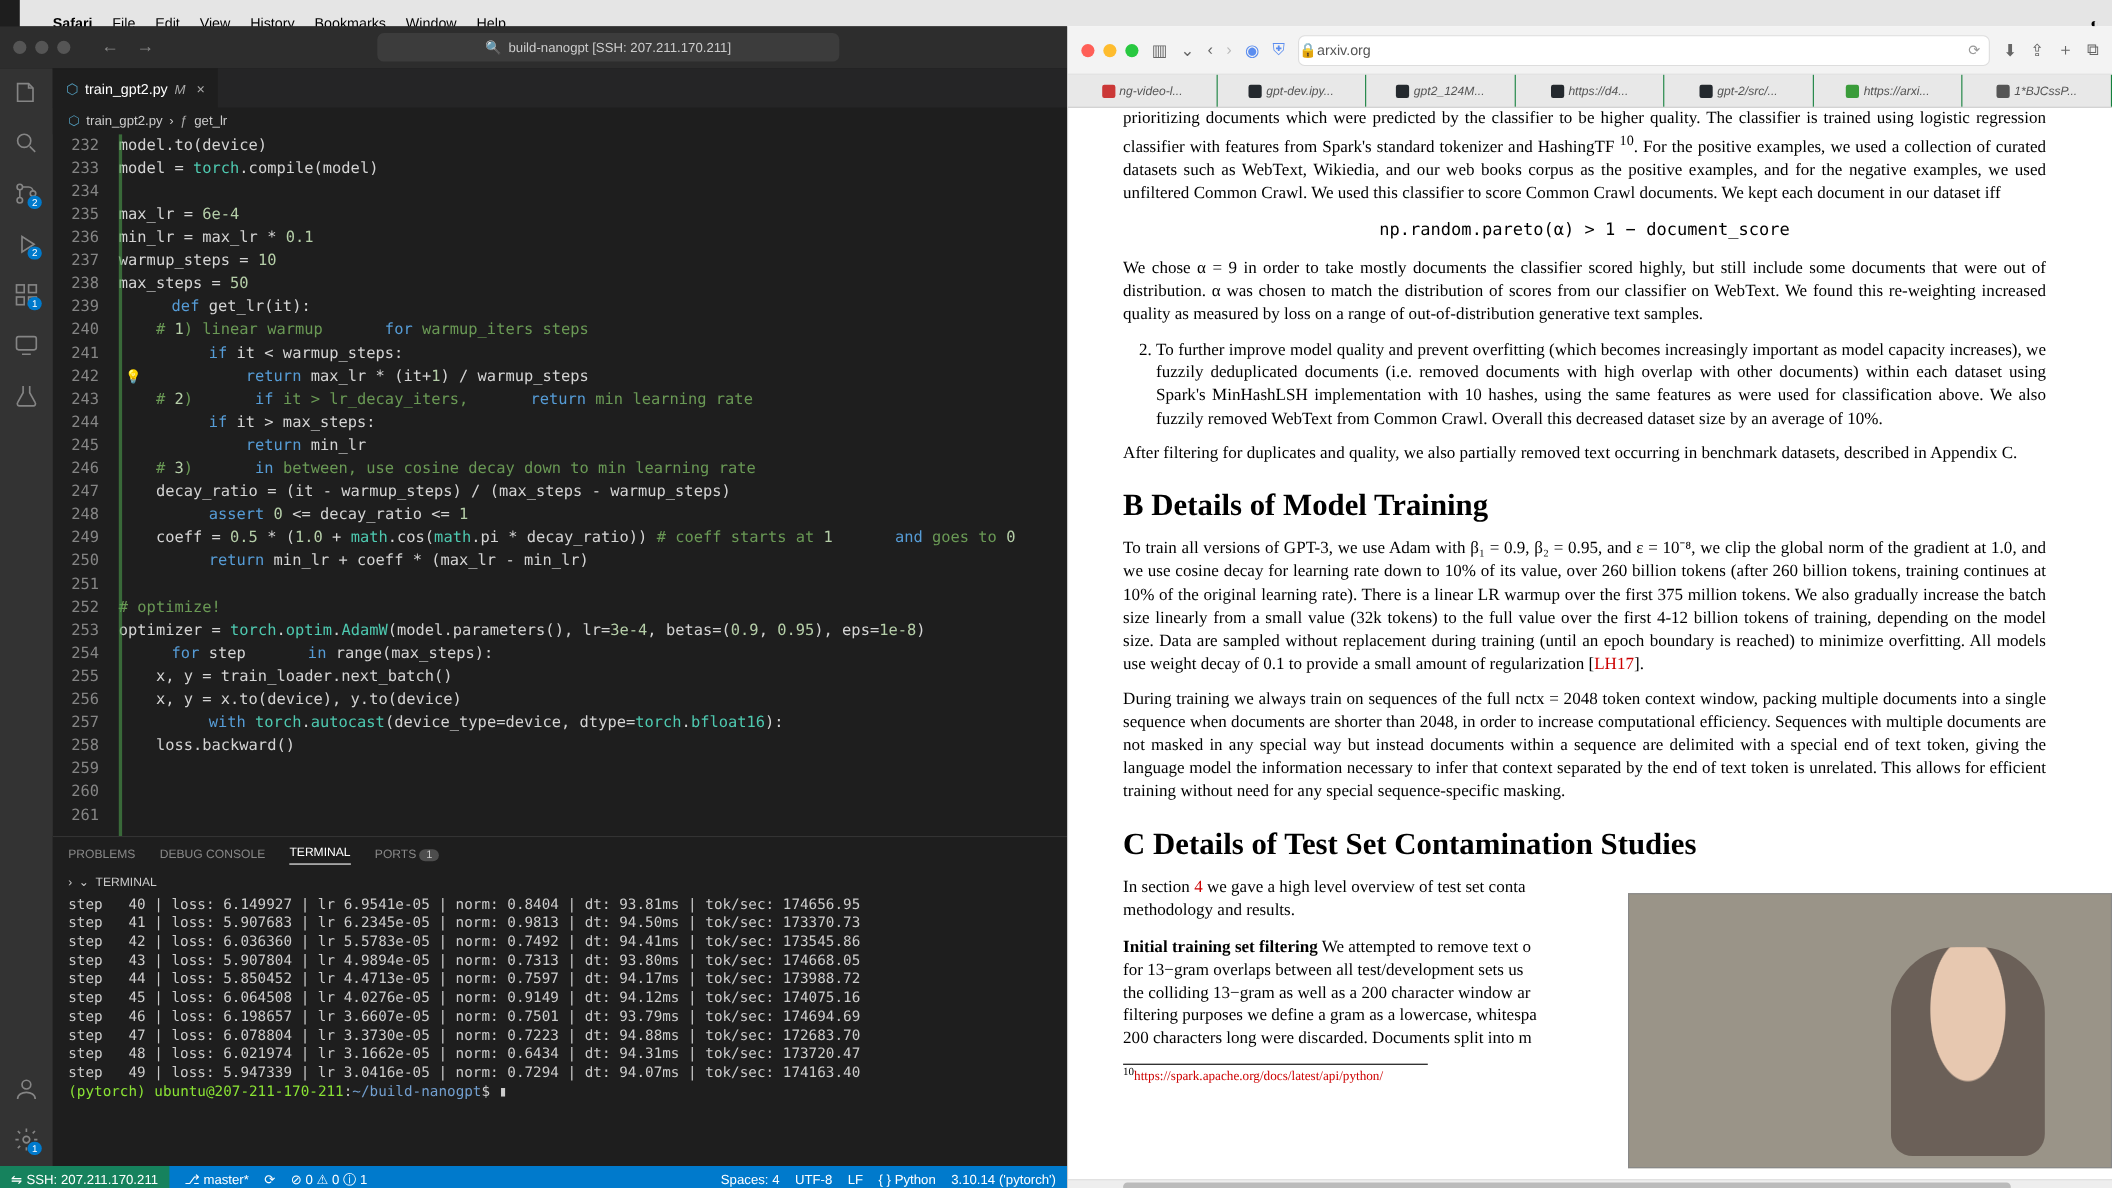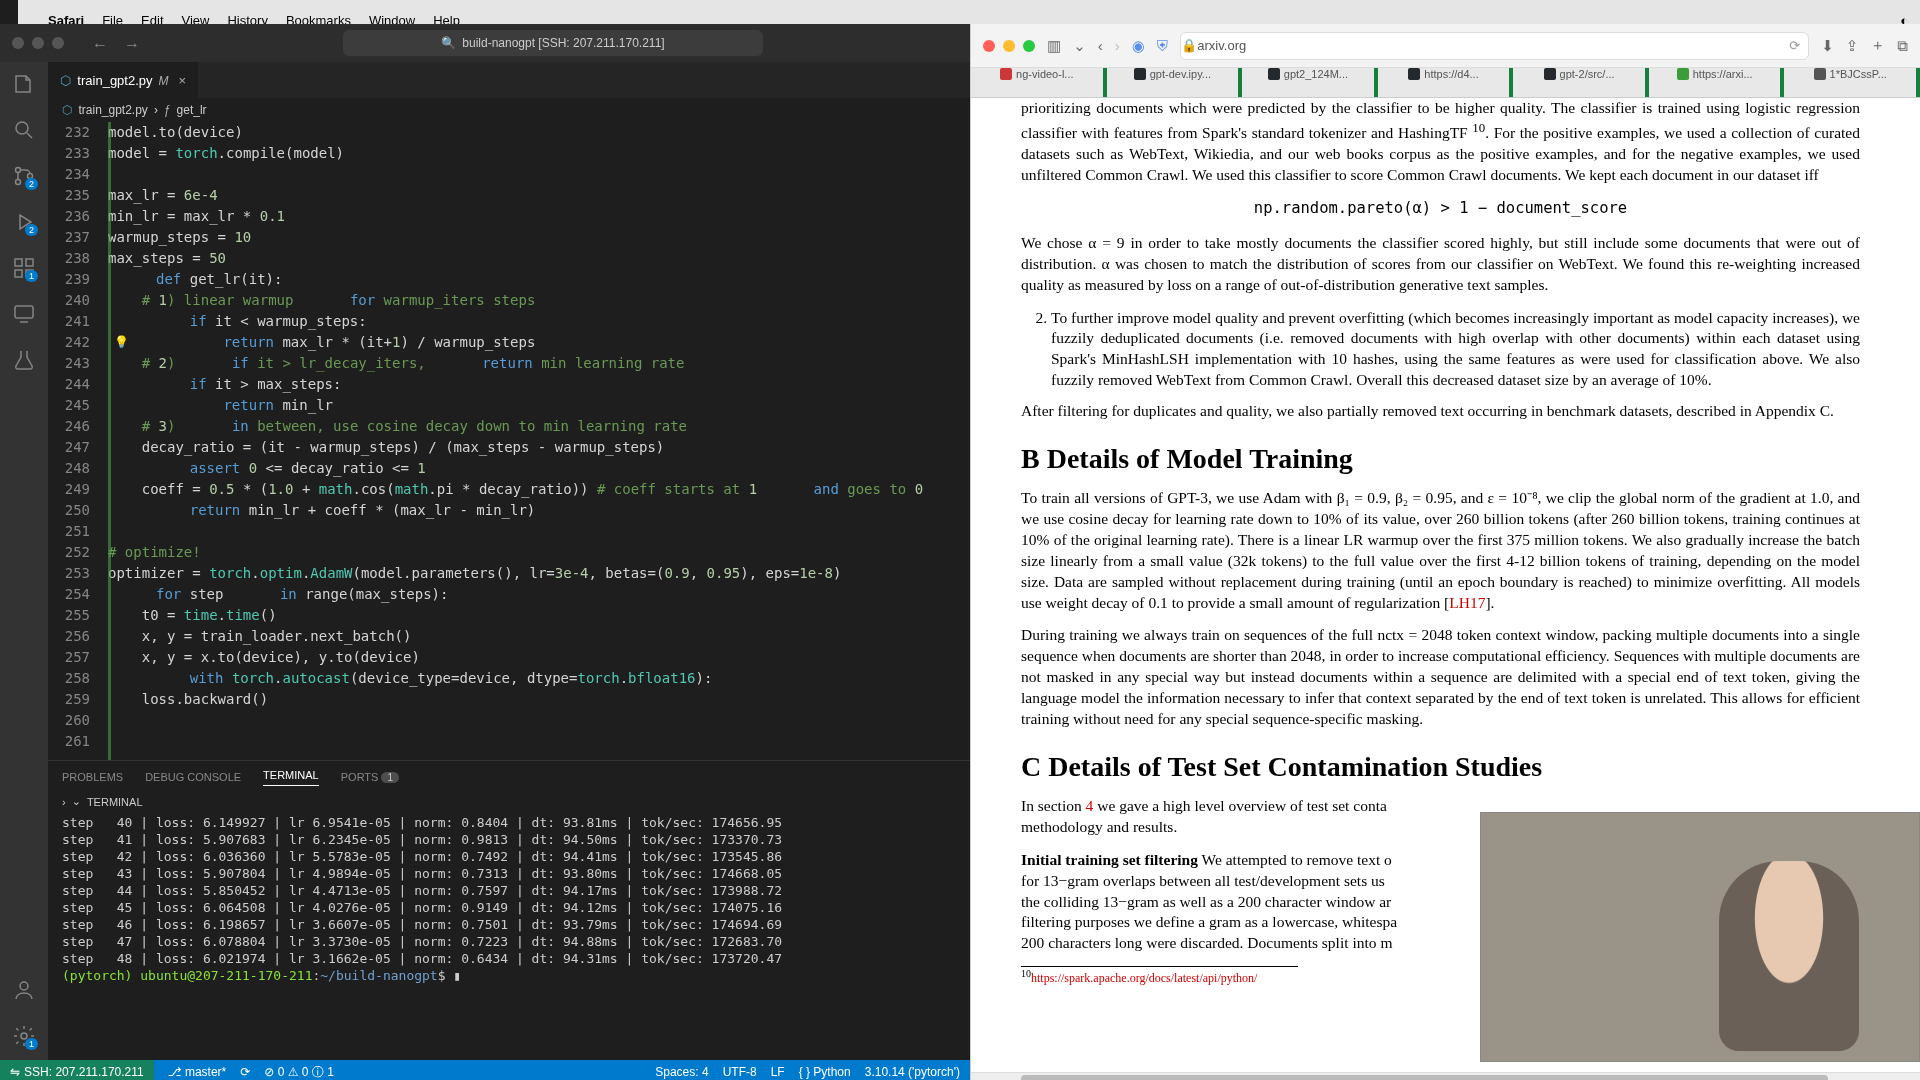--- a/index.html
+++ b/index.html
@@ -61,21 +61,21 @@
 .statusbar .remote { background: #16825d; margin: -2px 0 -2px -10px; padding: 0 10px; height: 24px; display: flex; align-items: center; gap:4px;}
 .statusbar .right { margin-left: auto; display: flex; gap: 14px; }
 
 
 .safari { position: absolute; top: 24px; left: 970px; width: 950px; height: 1060px; background: #fff; display: flex; flex-direction: column; border-left: 1px solid #ccc; }
 .safari-toolbar { height: 44px; background: #f3f3f3; border-bottom: 1px solid #ddd; display: flex; align-items: center; padding: 0 12px; gap: 12px; }
 .safari-toolbar .traffic span:nth-child(1){background:#ff5f57}.safari-toolbar .traffic span:nth-child(2){background:#febc2e}.safari-toolbar .traffic span:nth-child(3){background:#28c840}
 .safari-toolbar .addr { flex: 1; background: #fff; border: 1px solid #ddd; border-radius: 6px; height: 28px; display: flex; align-items: center; justify-content: center; font-size: 13px; color: #555; }
 .safari-toolbar .icn { color: #666; font-size: 15px; }
 .safari-tabs { height: 30px; background: #e8e8e8; display: flex; border-bottom: 1px solid #ccc; }
-.safari-tabs .stab { flex: 1; display: flex; justify-content: center; font-size: 11px; color: #555; border-right: 4px solid #15803d; gap: 4px; padding: 0 4px; overflow: hidden; }
+.safari-tabs .stab { flex: 1; display: flex; align-items: center; justify-content: center; font-size: 11px; color: #555; border-right: 1px solid #15803d; gap: 4px; padding: 0 4px; overflow: hidden; font-style: italic; }
 .safari-tabs .stab .fav { width: 12px; height: 12px; border-radius: 2px; }
 .paper { flex: 1; overflow: hidden; padding: 0 60px 0 50px; font-family: "Times New Roman", serif; font-size: 15.5px; line-height: 1.35; color: #000; position: relative; }
 .paper .para { margin-bottom: 12px; text-align: justify; }
 .paper .mono { font-family: Menlo, monospace; text-align: center; margin: 10px 0 14px; }
 .paper h2 { font-size: 28px; font-weight: bold; margin: 18px 0 10px; }
 .paper .ref { color: #c00; }
 .paper ol { padding-left: 30px; }
 .paper li { text-align: justify; margin-bottom:10px; }
 .paper .hr { border-top:1px solid #000; width:33%; margin-top:10px; }
 .paper .foot { font-size:12px; }
@@ -230,21 +230,20 @@
             <div class="cl">        <span class="kw">return</span> min_lr</div>
             <div class="cl">    <span class="cm"># <span class="num">3</span>) <span class="kw">in</span> between, use cosine decay down to min learning rate</span></div>
             <div class="cl">    decay_ratio = (it - warmup_steps) / (max_steps - warmup_steps)</div>
             <div class="cl">    <span class="kw">assert</span> <span class="num">0</span> &lt;= decay_ratio &lt;= <span class="num">1</span></div>
             <div class="cl">    coeff = <span class="num">0.5</span> * (<span class="num">1.0</span> + <span class="cls">math</span>.cos(<span class="cls">math</span>.pi * decay_ratio)) <span class="cm"># coeff starts at <span class="num">1</span> <span class="kw">and</span> goes to <span class="num">0</span></span></div>
             <div class="cl">    <span class="kw">return</span> min_lr + coeff * (max_lr - min_lr)</div>
             <div class="cl"></div>
             <div class="cl"><span class="cm"># optimize!</span></div>
             <div class="cl">optimizer = <span class="cls">torch</span>.<span class="cls">optim</span>.<span class="cls">AdamW</span>(model.parameters(), lr=<span class="num">3e-4</span>, betas=(<span class="num">0.9</span>, <span class="num">0.95</span>), eps=<span class="num">1e-8</span>)</div>
             <div class="cl"><span class="kw">for</span> step <span class="kw">in</span> range(max_steps):</div>
-            <div class="cl">    t0 = <span class="cls">time</span>.<span class="cls">time</span>()</div>
             <div class="cl">    x, y = train_loader.next_batch()</div>
             <div class="cl">    x, y = x.to(device), y.to(device)</div>
             <div class="cl">    <span class="kw">with</span> <span class="cls">torch</span>.<span class="cls">autocast</span>(device_type=device, dtype=<span class="cls">torch</span>.<span class="cls">bfloat16</span>):</div>
             <div class="cl">    loss.backward()</div>
           </div>
       </div>
       <div class="panel">
         <div class="panel-tabs">
           <span class="pt">PROBLEMS</span>
           <span class="pt">DEBUG CONSOLE</span>
@@ -259,20 +258,21 @@
         <div class="term" id="term">
             <div class="tl">step   40 | loss: 6.149927 | lr 6.9541e-05 | norm: 0.8404 | dt: 93.81ms | tok/sec: 174656.95</div>
             <div class="tl">step   41 | loss: 5.907683 | lr 6.2345e-05 | norm: 0.9813 | dt: 94.50ms | tok/sec: 173370.73</div>
             <div class="tl">step   42 | loss: 6.036360 | lr 5.5783e-05 | norm: 0.7492 | dt: 94.41ms | tok/sec: 173545.86</div>
             <div class="tl">step   43 | loss: 5.907804 | lr 4.9894e-05 | norm: 0.7313 | dt: 93.80ms | tok/sec: 174668.05</div>
             <div class="tl">step   44 | loss: 5.850452 | lr 4.4713e-05 | norm: 0.7597 | dt: 94.17ms | tok/sec: 173988.72</div>
             <div class="tl">step   45 | loss: 6.064508 | lr 4.0276e-05 | norm: 0.9149 | dt: 94.12ms | tok/sec: 174075.16</div>
             <div class="tl">step   46 | loss: 6.198657 | lr 3.6607e-05 | norm: 0.7501 | dt: 93.79ms | tok/sec: 174694.69</div>
             <div class="tl">step   47 | loss: 6.078804 | lr 3.3730e-05 | norm: 0.7223 | dt: 94.88ms | tok/sec: 172683.70</div>
             <div class="tl">step   48 | loss: 6.021974 | lr 3.1662e-05 | norm: 0.6434 | dt: 94.31ms | tok/sec: 173720.47</div>
+            <div class="tl">step   49 | loss: 5.947339 | lr 3.0416e-05 | norm: 0.7294 | dt: 94.07ms | tok/sec: 174163.40</div>
             <div class="tl prompt"><span class="env">(pytorch)</span> <span class="host">ubuntu@207-211-170-211</span>:<span class="path">~/build-nanogpt</span><span>$</span> ▮</div>
           </div>
       </div>
     </div>
   </div>
   <div class="statusbar">
     <div class="remote">
         <span>⇋</span>
         <span>SSH: 207.211.170.211</span>
       </div>

